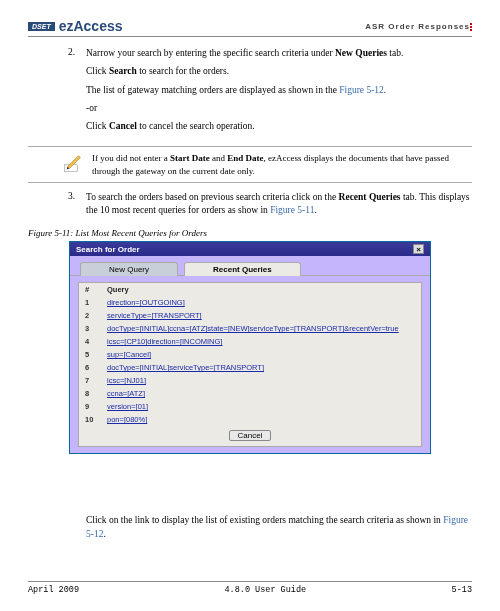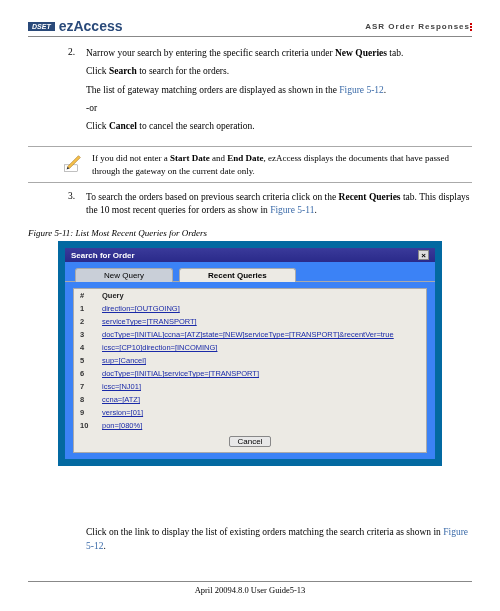--- a/index.html
+++ b/index.html
@@ -93,23 +93,23 @@
     }
     .note-icon svg { width: 100%; height: 100%; }
     .note-text { line-height: 1.35; font-size: 9px; }
     .figure-caption {
       font-style: italic;
       font-size: 9px;
       margin-top: 6px;
       margin-bottom: 3px;
     }
     .app-window {
-      margin: 0 30px;
-      border: 7px solid #0369a1;
-      background: #3b82f6;
+      margin: 0 41px;
+      border: 1px solid #0369a1;
+      background: #c4b5fd;
       font-family: Arial, sans-serif;
     }
     .title-bar {
       background: linear-gradient(#3a3a9a, #2a2a8a);
       color: #fff;
       font-size: 8px;
       font-weight: bold;
       padding: 2px 6px;
       display: flex;
       justify-content: space-between;
@@ -194,22 +194,23 @@
       font-size: 9.5px;
     }
     .footer {
       position: absolute;
       bottom: 16px;
       left: 28px;
       right: 28px;
       border-top: 0.5px solid #888;
       padding-top: 3px;
       display: flex;
-      justify-content: center;
+      justify-content: space-between;
       font-size: 8.5px;
+      font-family: Liberation Mono, monospace;
     }
     b { font-weight: bold; }
   </style>
 </head>
 <body>
 
 <div class="header-row">
   <div class="logo-group">
     <span class="logo-badge">DSET</span>
     <span class="logo-text">ezAccess</span>

